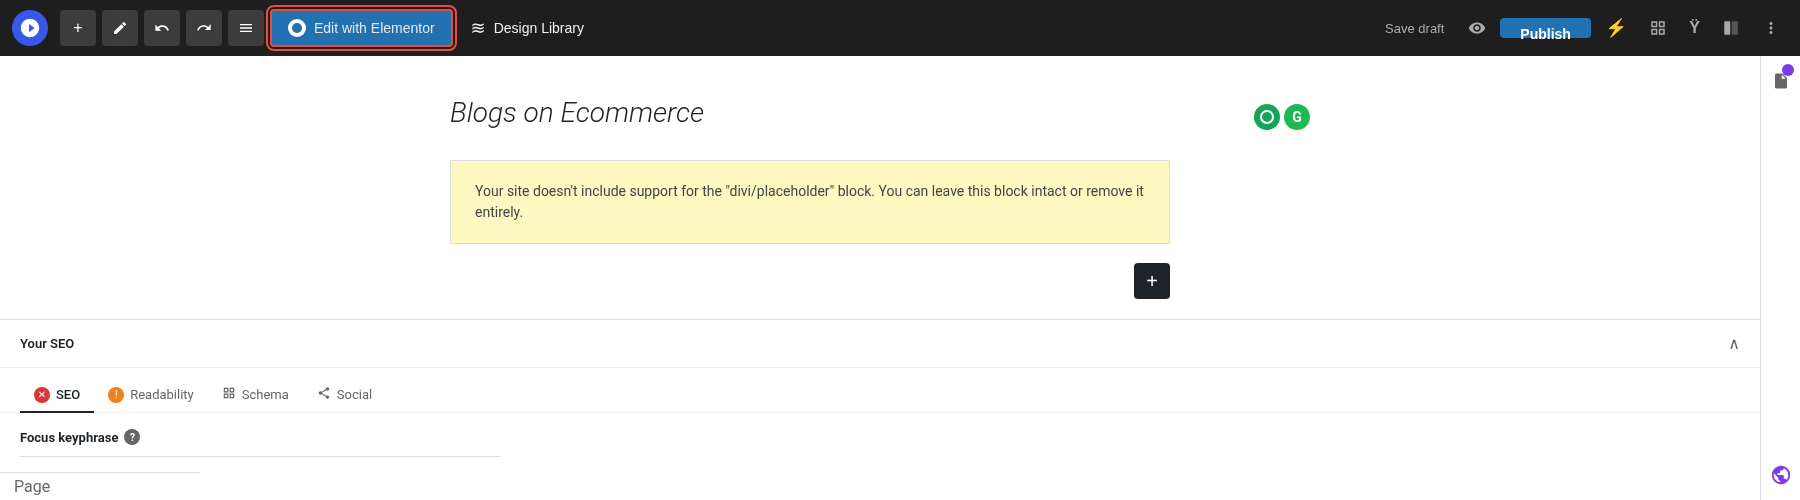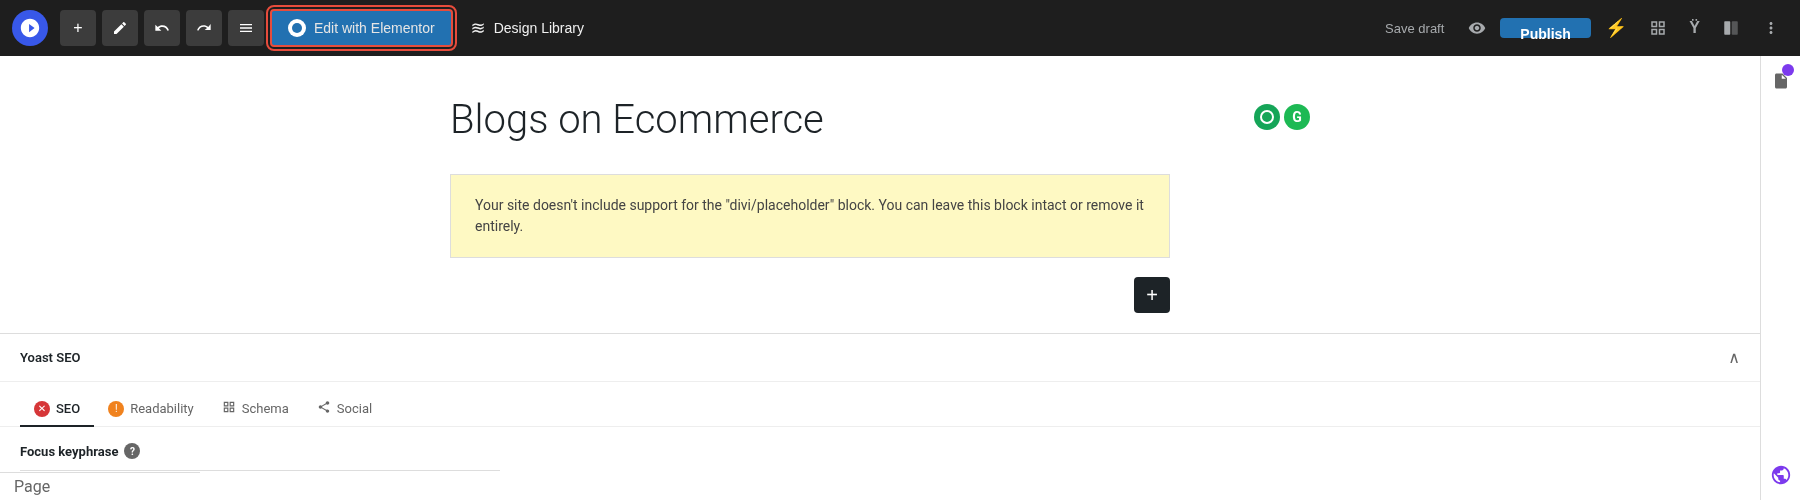--- a/index.html
+++ b/index.html
@@ -159,24 +159,25 @@
     }
 
     .page-title-area {
       display: flex;
       justify-content: space-between;
       align-items: flex-start;
       margin-bottom: 30px;
     }
 
     .page-title-text {
-      font-size: 40px;
+      font-size: 28px;
       font-weight: 300;
       color: #1d2327;
       line-height: 1.2;
+      font-style: italic;
     }
 
     .grammarly-icons {
       display: flex;
       gap: 4px;
       align-items: center;
       margin-top: 8px;
     }
     .grammarly-icon-g {
       width: 26px;
@@ -470,21 +471,21 @@
 
       <div style="display:flex; justify-content:flex-end; max-width:720px; margin-bottom:20px;">
         <button class="add-block-btn">
           <span>+</span>
         </button>
       </div>
     </div>
 
     <div class="yoast-panel">
       <div class="yoast-header">
-        <span class="yoast-title">Yoast SEO</span>
+        <span class="yoast-title">Your SEO</span>
         <span class="yoast-collapse">∧</span>
       </div>
 
       <div class="yoast-tabs">
         <div class="yoast-tab active">
           <span class="tab-dot red">✕</span>
           <span>SEO</span>
         </div>
         <div class="yoast-tab">
           <span class="tab-dot orange">!</span>

